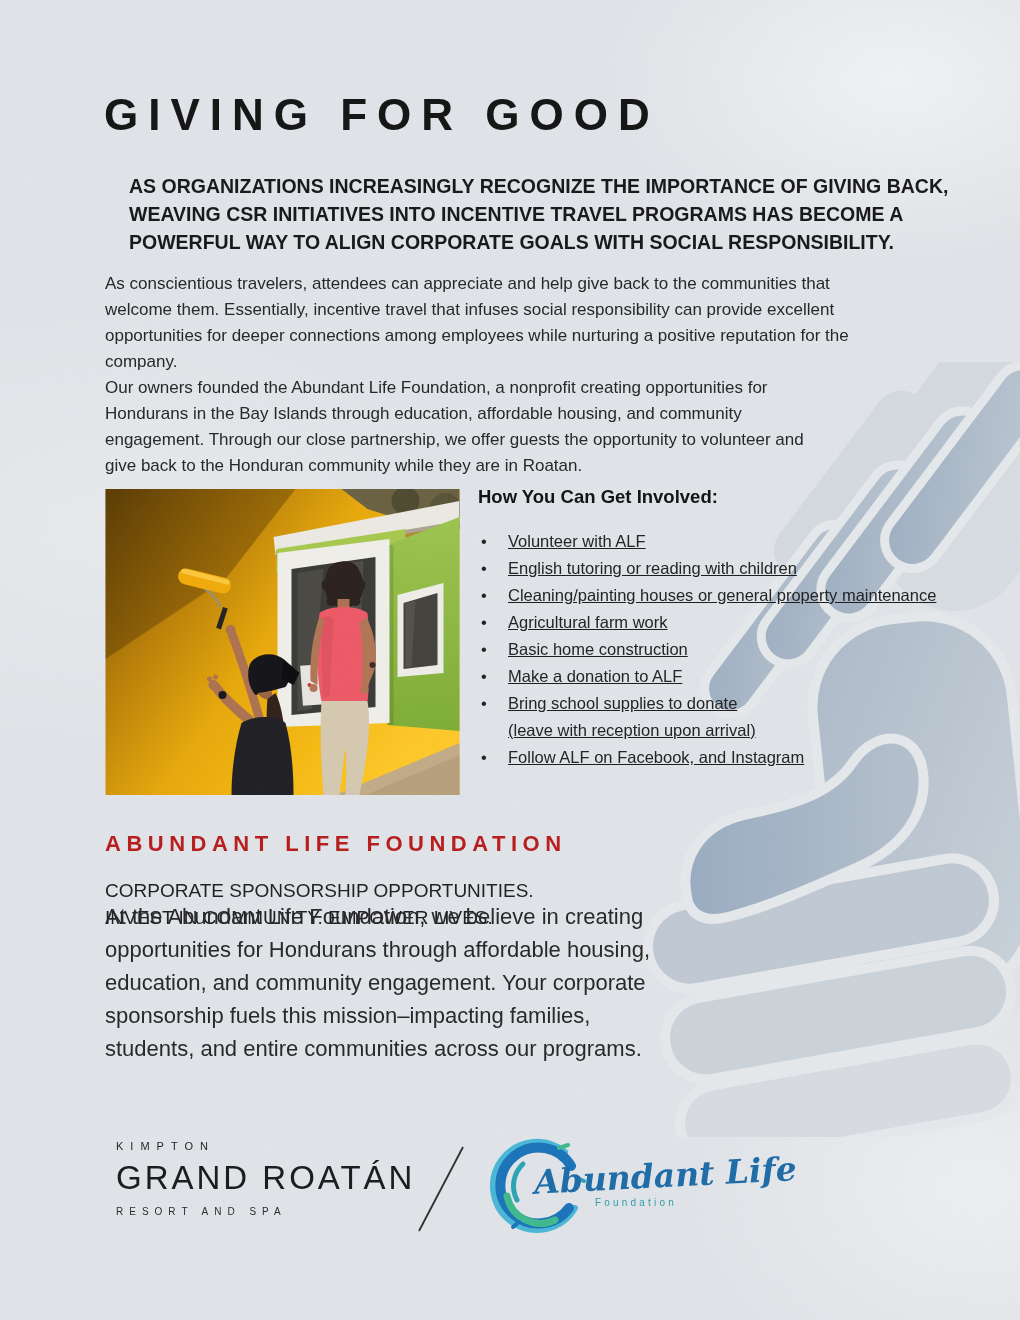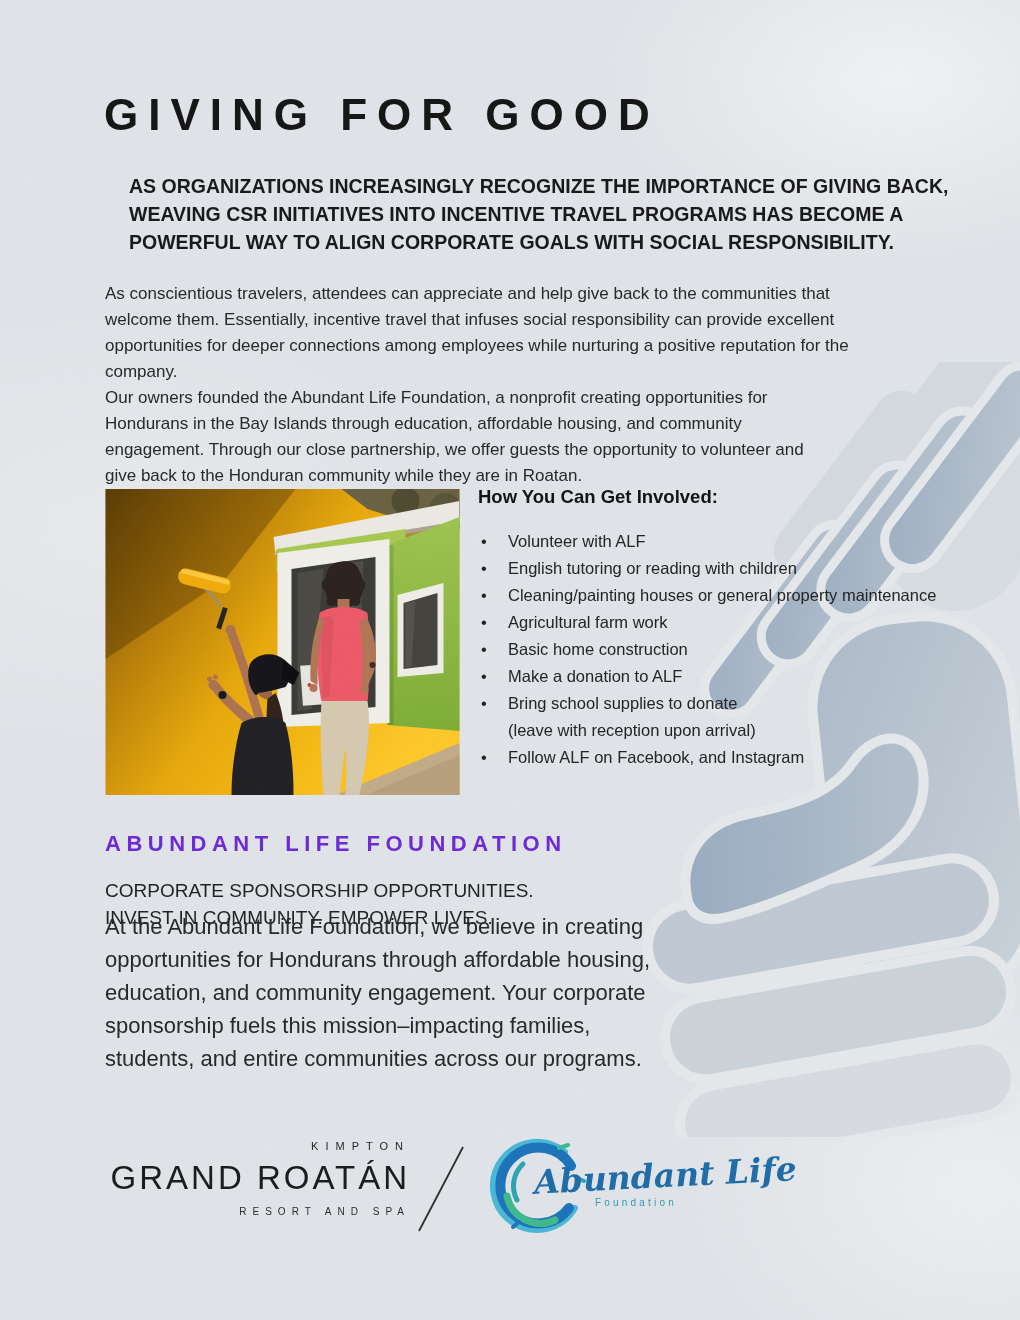--- a/index.html
+++ b/index.html
@@ -15,47 +15,47 @@
   .abs{position:absolute;}
   
   .title{
     left:104px;top:90px;font-size:44px;letter-spacing:10px;font-weight:700;color:#141414;
     white-space:nowrap;z-index:2;
   }
   .lead{
     left:105px;top:172px;width:845px;font-size:19.5px;line-height:28px;
     font-weight:700;color:#171717;z-index:2;margin-left:24px;
   }
-  .bodytext{font-size:17px;line-height:26px;color:#262626;z-index:2;margin-top:10px;}
+  .bodytext{font-size:17px;line-height:26px;color:#262626;z-index:2;}
   .p1{left:105px;top:271px;width:748px;}
   .p2{left:105px;top:375px;width:700px;}
   
   .photo{left:105px;top:489px;width:355px;height:306px;z-index:2;}
   .photo svg{display:block;width:100%;height:100%;}
   .rightcol{left:478px;top:486px;width:500px;z-index:2;}
   .inv-heading{font-size:18.5px;font-weight:700;color:#111;margin:0 0 20px 0;}
-  ul.inv-list{list-style:none;margin:0;padding:0;}
+  ul.inv-list{list-style:none;margin:0;padding:0;text-decoration:underline;}
   ul.inv-list li{
     position:relative;padding-left:30px;font-size:16.5px;line-height:27px;color:#222;
   }
   ul.inv-list li::before{
     content:"\2022";position:absolute;left:3px;top:0;color:#222;font-size:16.5px;
   }
   ul.inv-list .note{display:block;}
   ul.inv-list .note:empty{display:none;}
   
   .alf-heading{
-    left:105px;top:831px;font-size:22px;letter-spacing:5.5px;font-weight:600;color:#6d28d9;
+    left:105px;top:831px;font-size:22px;letter-spacing:5.5px;font-weight:600;color:#b91c1c;
     white-space:nowrap;z-index:2;
   }
   .sponsor{left:105px;top:877px;font-size:19px;line-height:27px;color:#1f1f1f;z-index:2;}
   .sponsor span{display:block;}
   .final-para{left:105px;top:900px;width:575px;font-size:22px;line-height:33px;z-index:2;}
   
-  .kimpton{left:110px;top:1140px;width:300px;text-align:right;color:#1f1f1f;z-index:2;}
+  .kimpton{left:116px;top:1140px;width:300px;text-align:left;color:#1f1f1f;z-index:2;}
   .k-top{font-size:11px;letter-spacing:7px;font-weight:400;}
   .k-name{font-size:33px;letter-spacing:3px;font-weight:400;margin-top:7px;color:#1a1a1a;white-space:nowrap;}
   .k-sub{font-size:10px;letter-spacing:6px;margin-top:9px;color:#2a2a2a;}
   .slash{left:413px;top:1143px;width:60px;height:92px;z-index:2;}
   .alf-swirl{left:489px;top:1138px;width:97px;height:97px;z-index:2;}
   .alf-script{
     left:534px;top:1156px;font-family:"DejaVu Serif",serif;font-style:italic;font-weight:700;
     font-size:33px;color:#1d6ca8;transform:rotate(-3deg);white-space:nowrap;z-index:3;
   }
   .alf-found{

